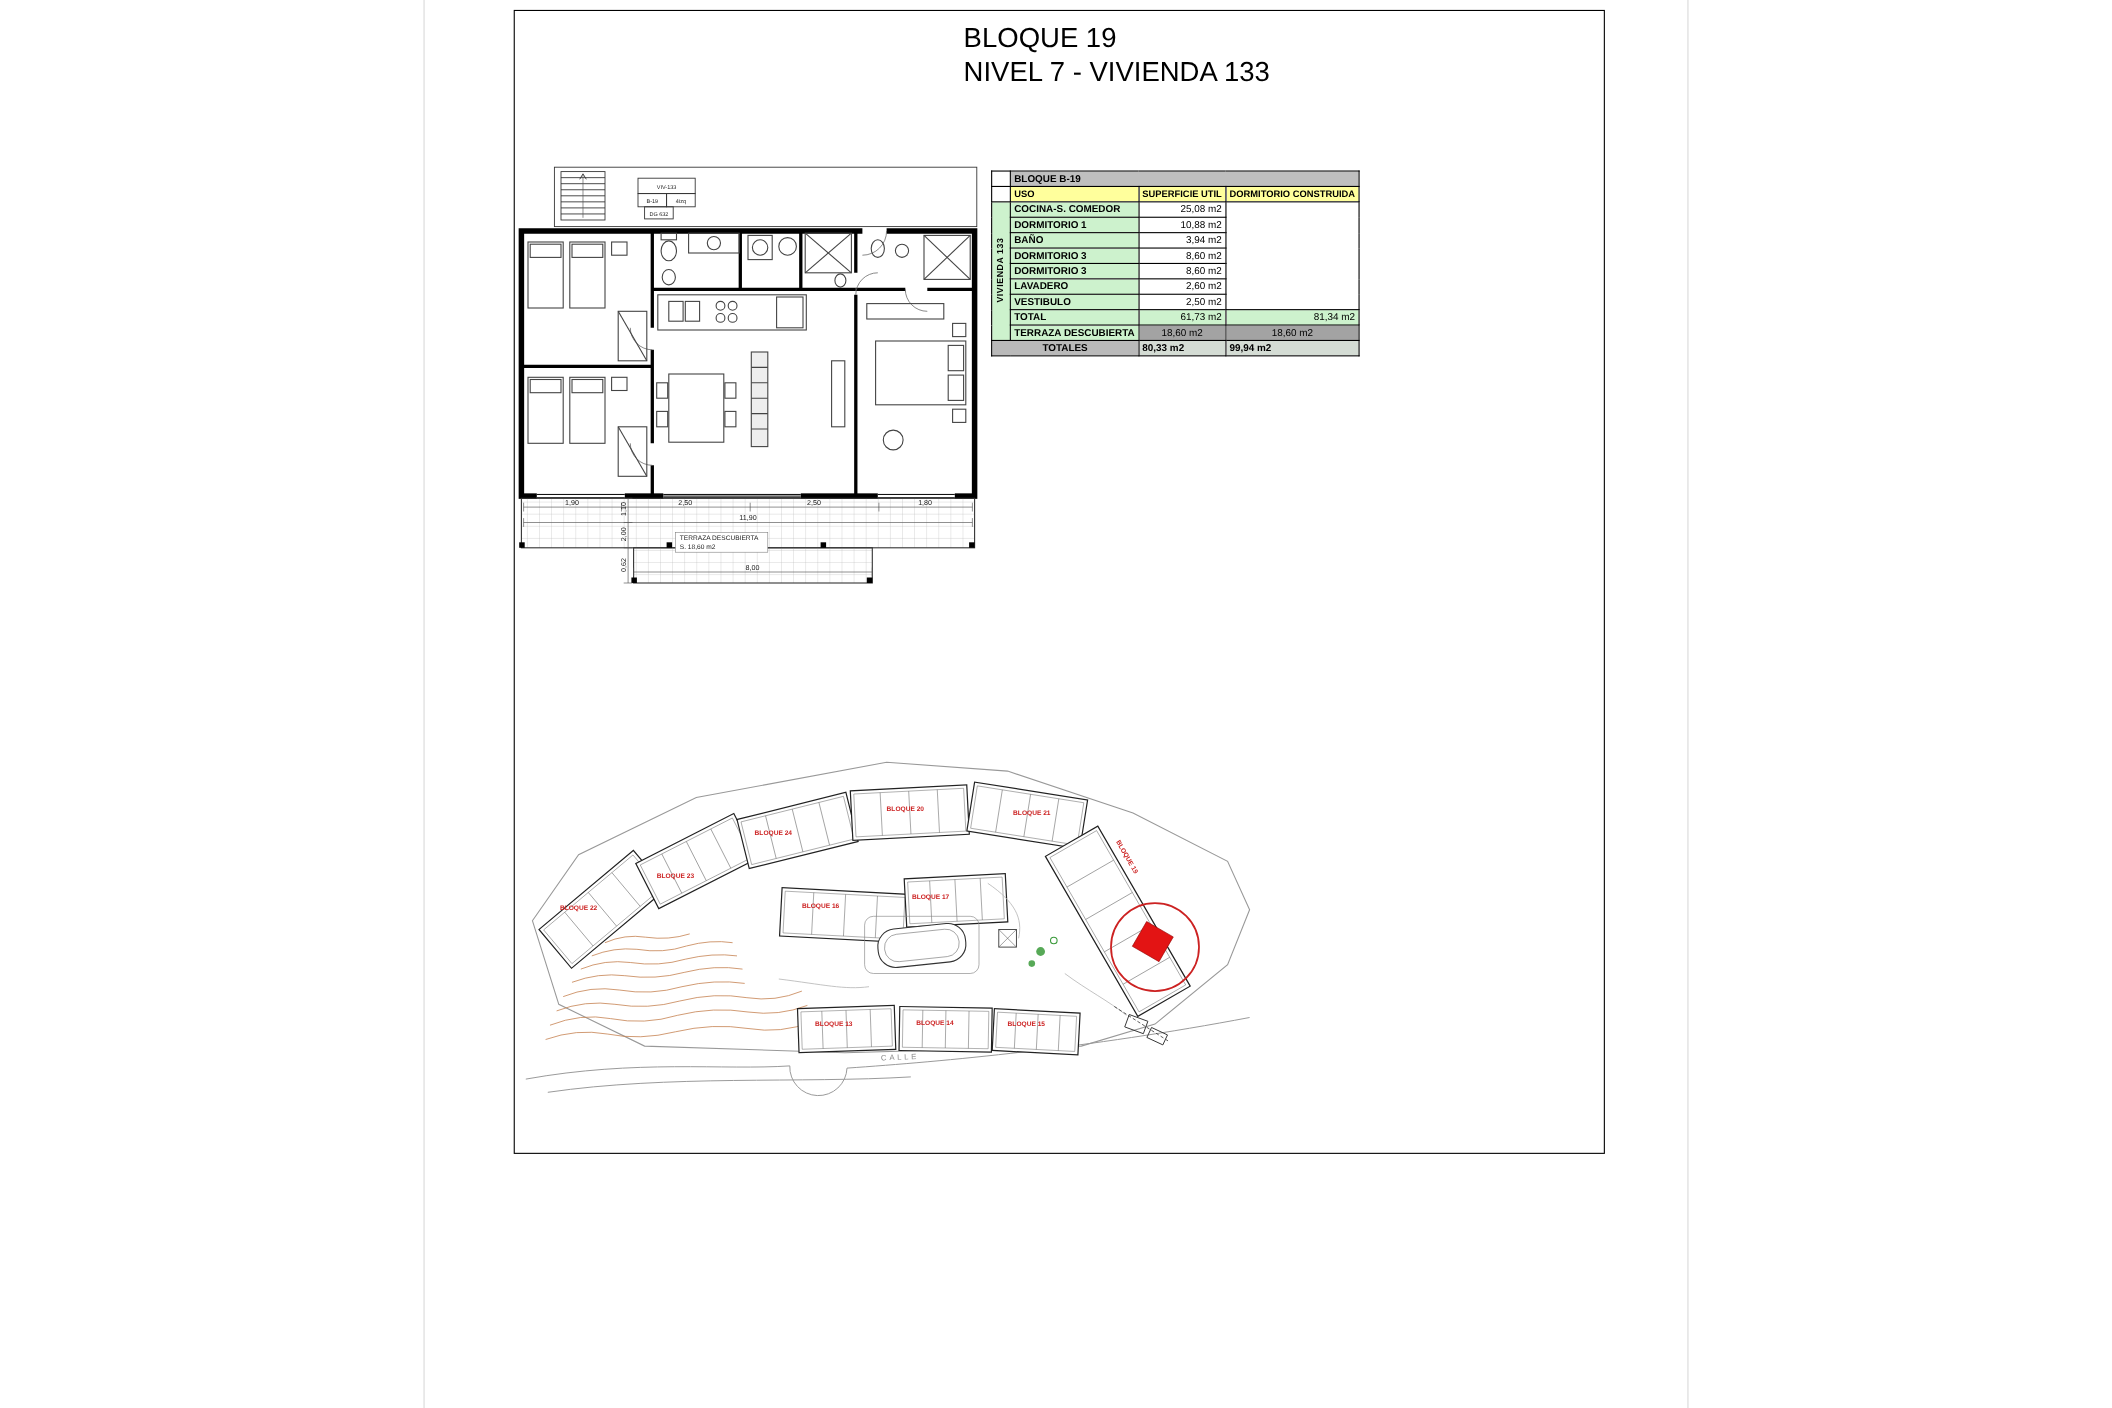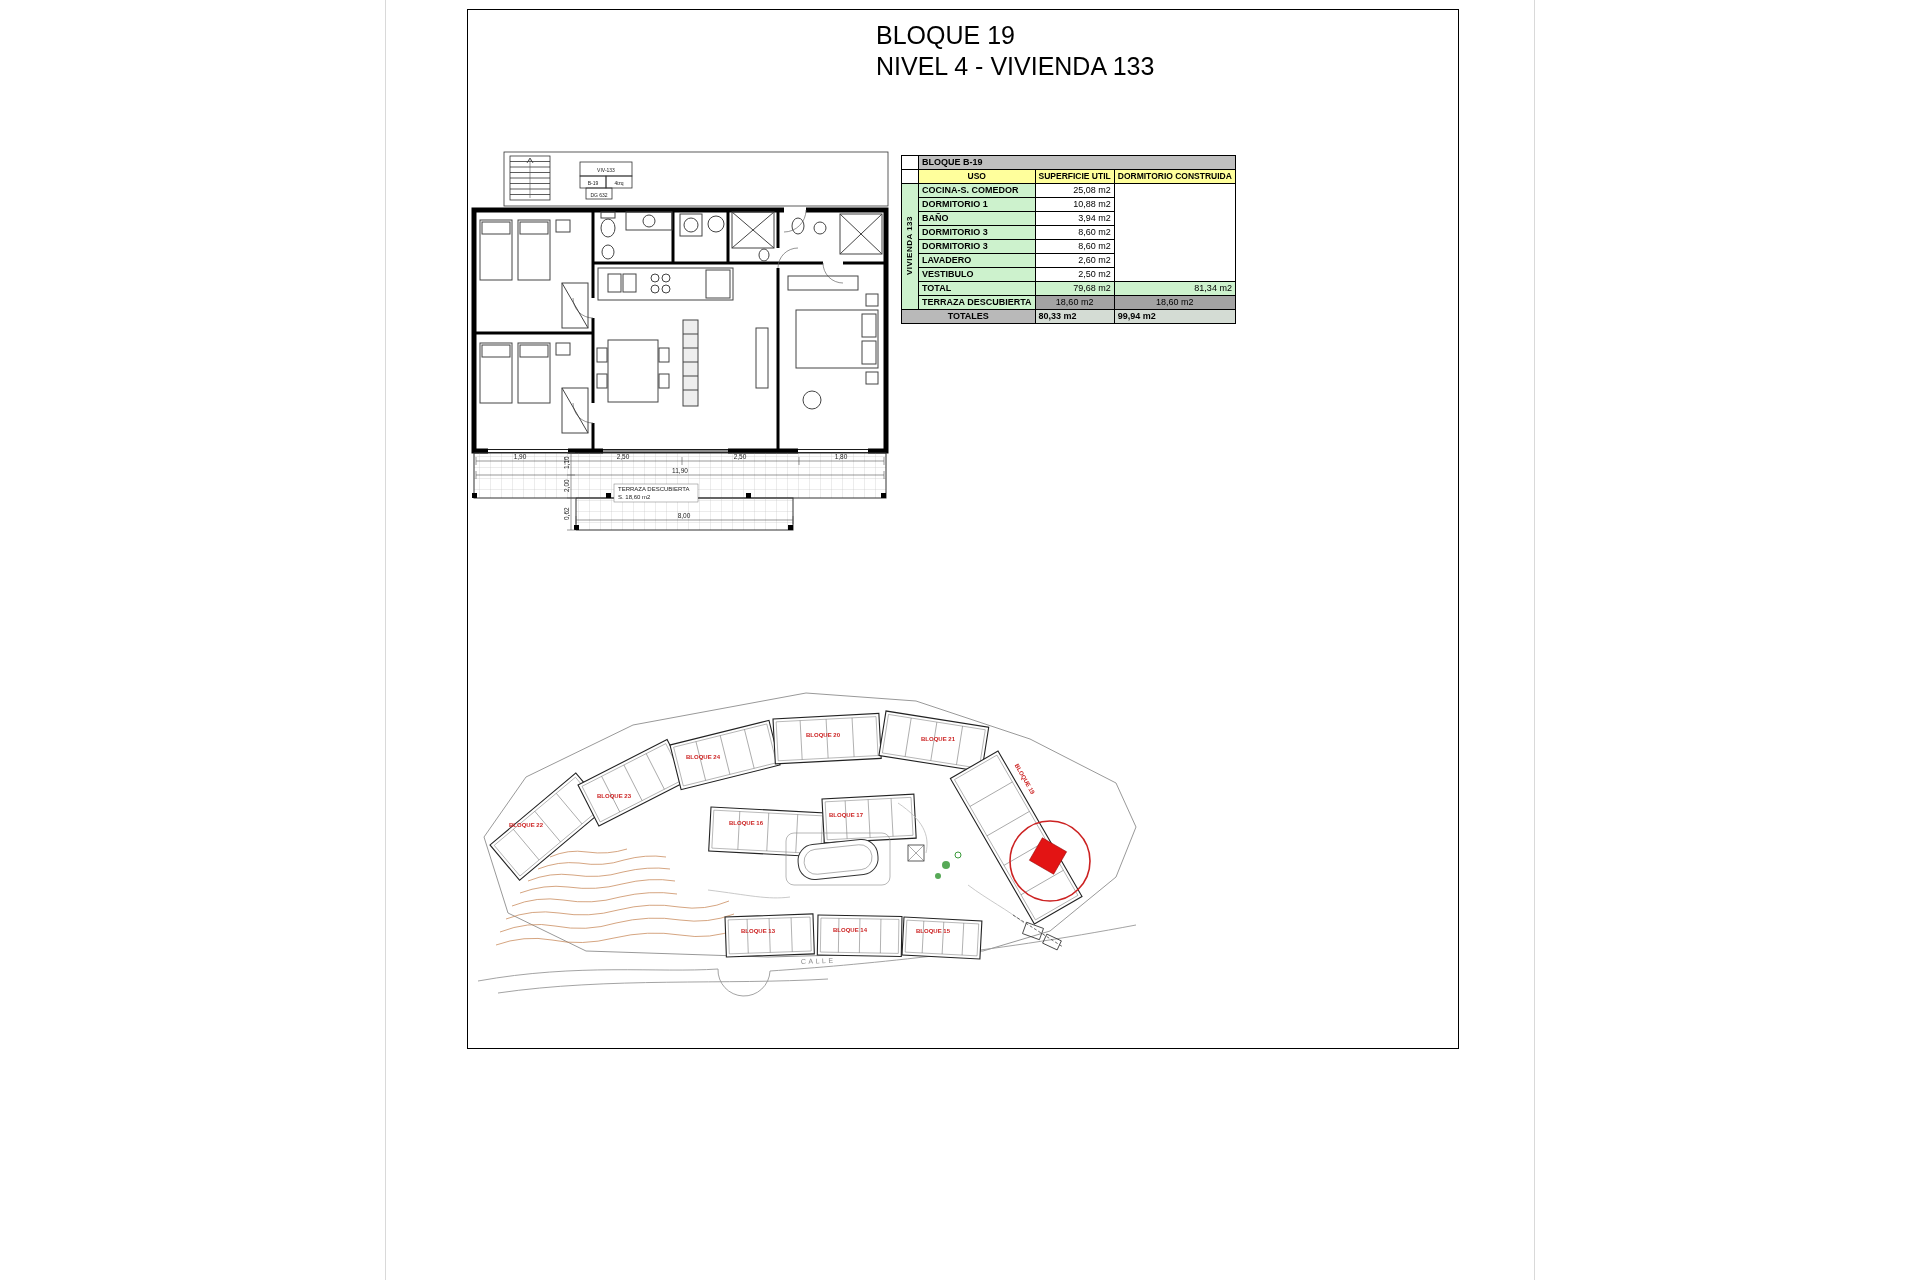--- a/index.html
+++ b/index.html
@@ -11,21 +11,21 @@
          border:1.5px solid #000;}
   .title-block{position:absolute;left:876px;top:20px;font-size:25px;line-height:1.22;color:#000;}
 
   
   table.areas{position:absolute;left:901px;top:155px;border-collapse:collapse;
               table-layout:fixed;font-size:9px;}
   table.areas td{border:1px solid #000;height:13px;padding:0 3px;line-height:1.05;
                  white-space:nowrap;overflow:hidden;}
   td.nb{border:none;}
   td.gray{background:#bfbfbf;font-weight:bold;text-align:left;}
-  td.yellow{background:#ffff9c;font-weight:bold;text-align:center;font-size:8.5px;
+  td.yellow{background:#ffff9c;font-weight:bold;font-size:8.5px;
             white-space:normal;height:24px;margin-top:42px;}
   td.strip{background:#cdf2cd;text-align:center;vertical-align:middle;padding:0;}
   .vert{display:inline-block;writing-mode:vertical-rl;transform:rotate(180deg);
         font-weight:bold;font-size:8px;letter-spacing:.5px;line-height:1;}
   td.g{background:#cdf2cd;font-weight:bold;}
   td.val{background:#fff;text-align:right;}
   td.valg{background:#cdf2cd;text-align:right;}
   td.valp{background:#a3a3a3;text-align:center;}
   td.empty{background:#fff;}
   td.tg{background:#b9b9b9;font-weight:bold;text-align:center;height:15px;margin-left:10px;}
@@ -64,21 +64,21 @@
   .siteplan .street{font-size:7px;fill:#888;letter-spacing:2.5px;}
 </style>
 </head>
 <body>
 
 <div class="paper"></div>
 <div class="frame"></div>
 
 <div class="title-block">
   <div>BLOQUE 19</div>
-  <div>NIVEL 4 - VIVIENDA 133</div>
+  <div>NIVEL 7 - VIVIENDA 133</div>
 </div>
 
 <table class="areas">
   <colgroup>
       <col style="width:17px">
       <col style="width:114px">
       <col style="width:72px">
       <col style="width:68px">
     </colgroup>
   <tbody>
@@ -117,21 +117,21 @@
   <tr>
     <td class="g">LAVADERO</td>
     <td class="val">2,60 m2</td>
   </tr>
   <tr>
     <td class="g">VESTIBULO</td>
     <td class="val">2,50 m2</td>
   </tr>
   <tr>
     <td class="g">TOTAL</td>
-    <td class="valg">79,68 m2</td>
+    <td class="valg">61,73 m2</td>
     <td class="valg">81,34 m2</td>
   </tr>
   <tr>
     <td class="g">TERRAZA DESCUBIERTA</td>
     <td class="valp">18,60 m2</td>
     <td class="valp">18,60 m2</td>
   </tr>
   <tr>
     <td class="tg" colspan="2">TOTALES</td>
     <td class="tgv">80,33 m2</td>

